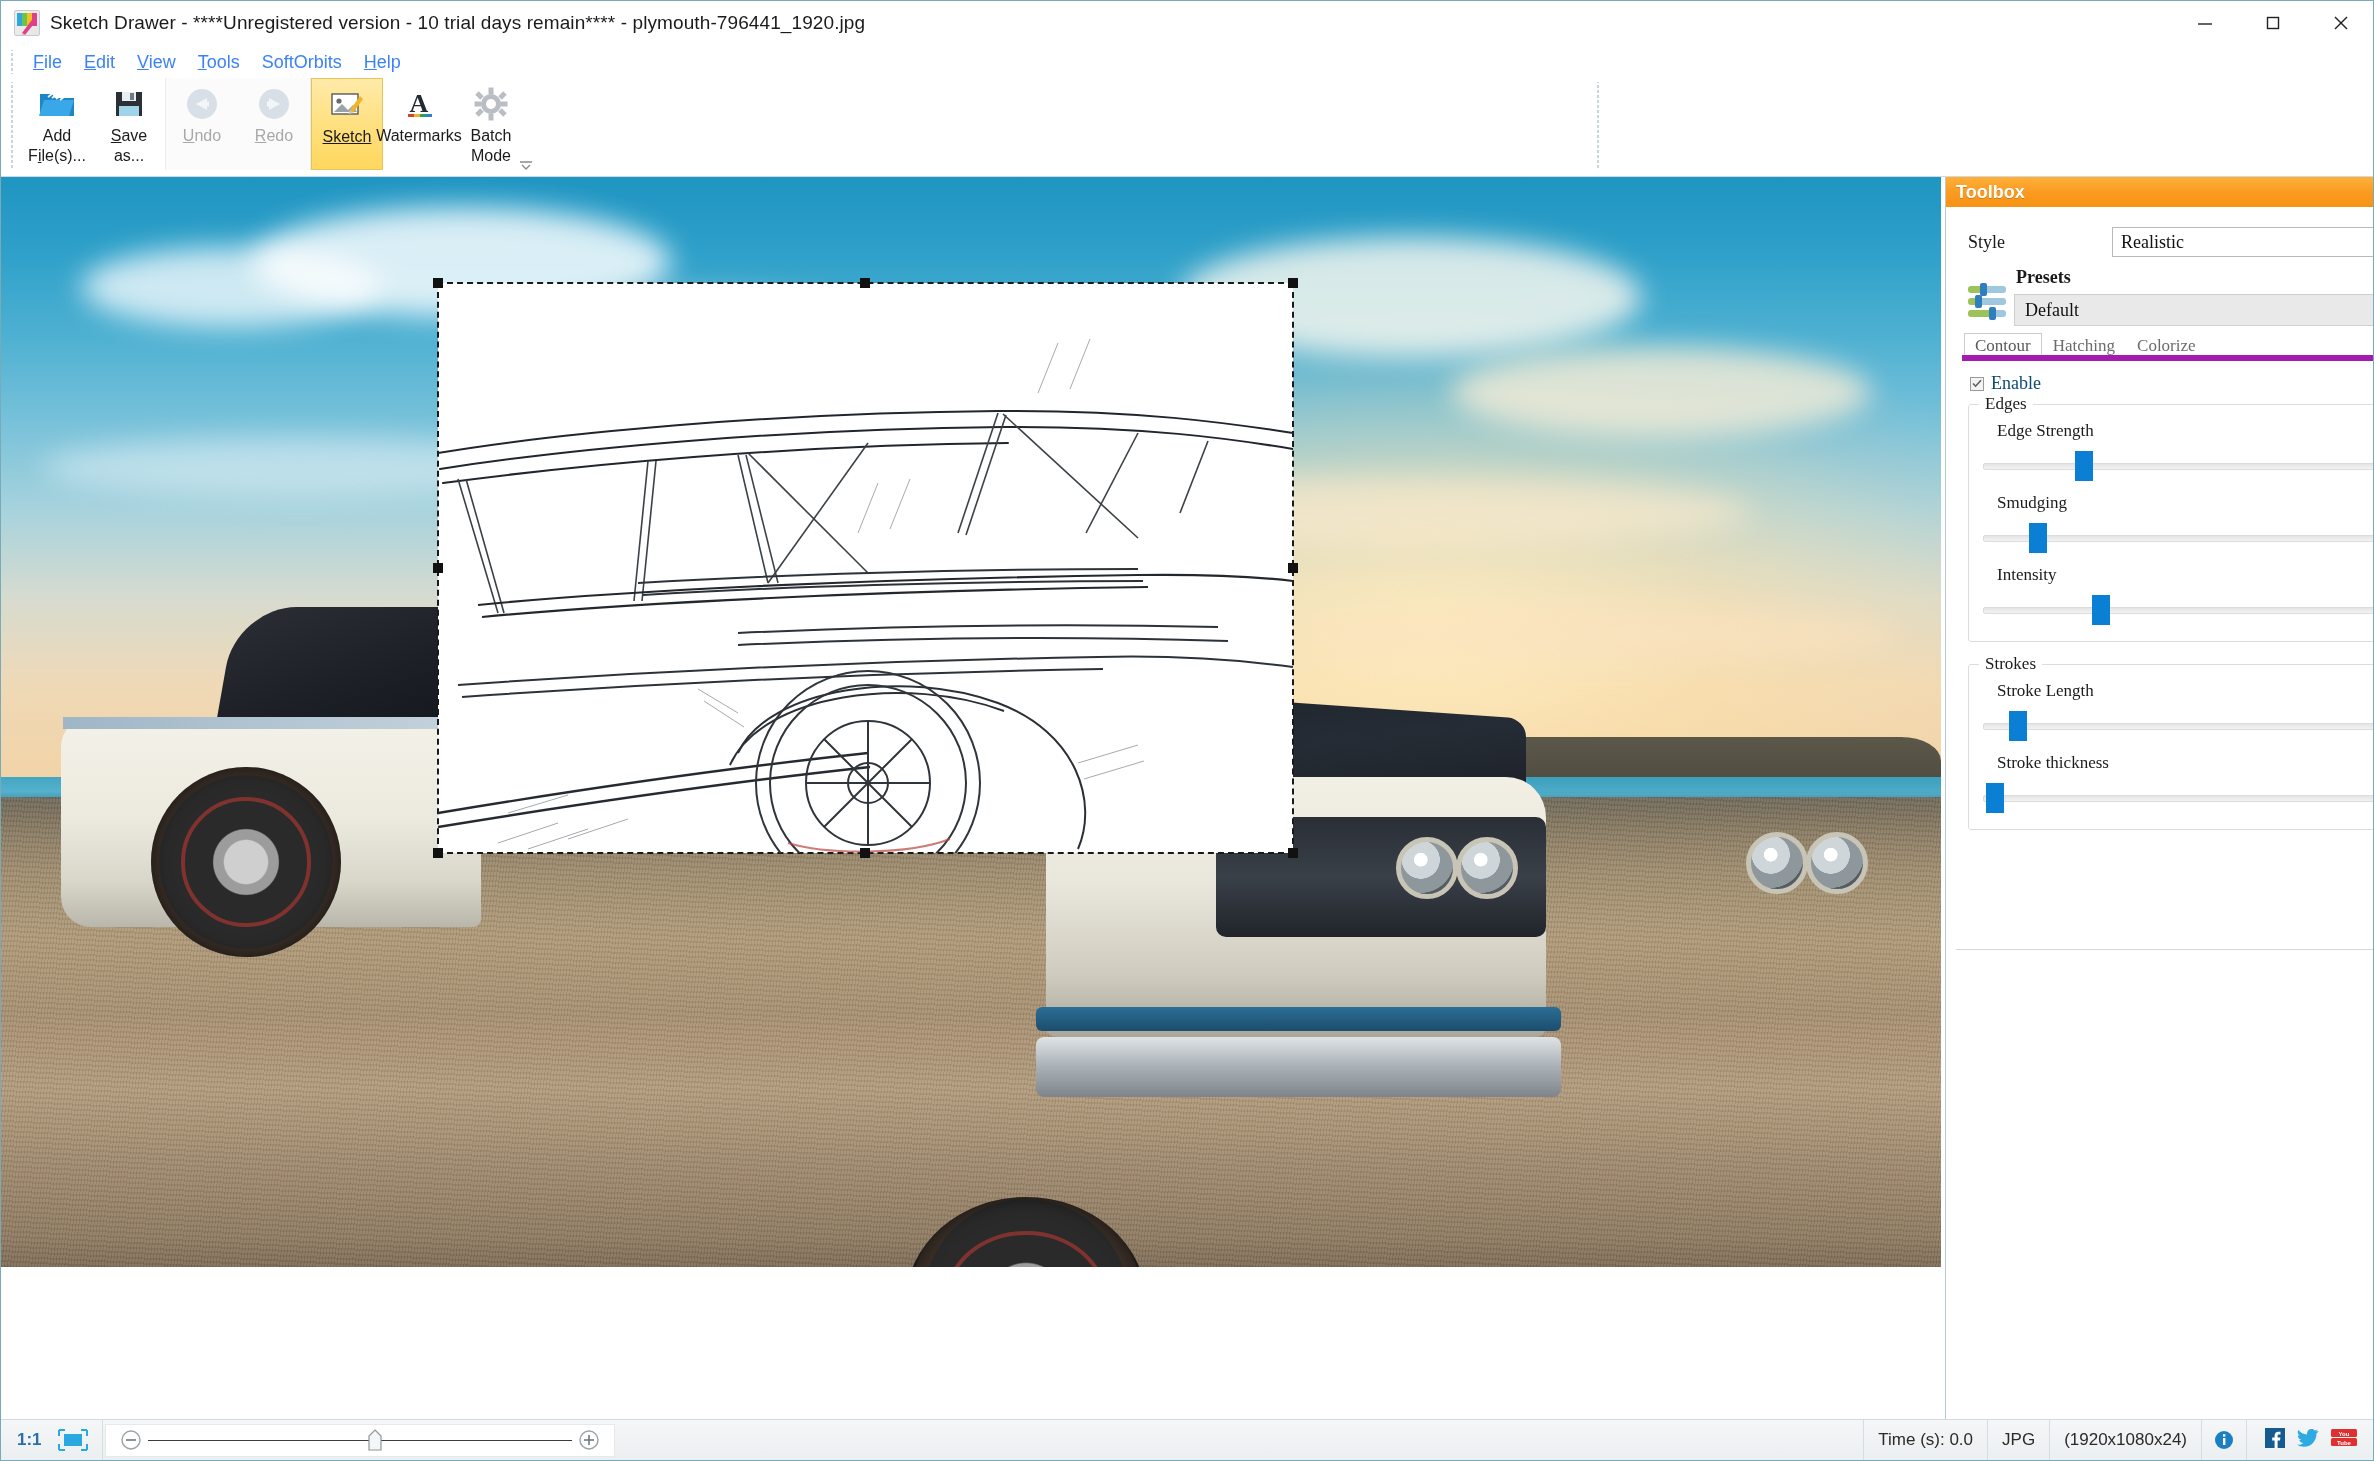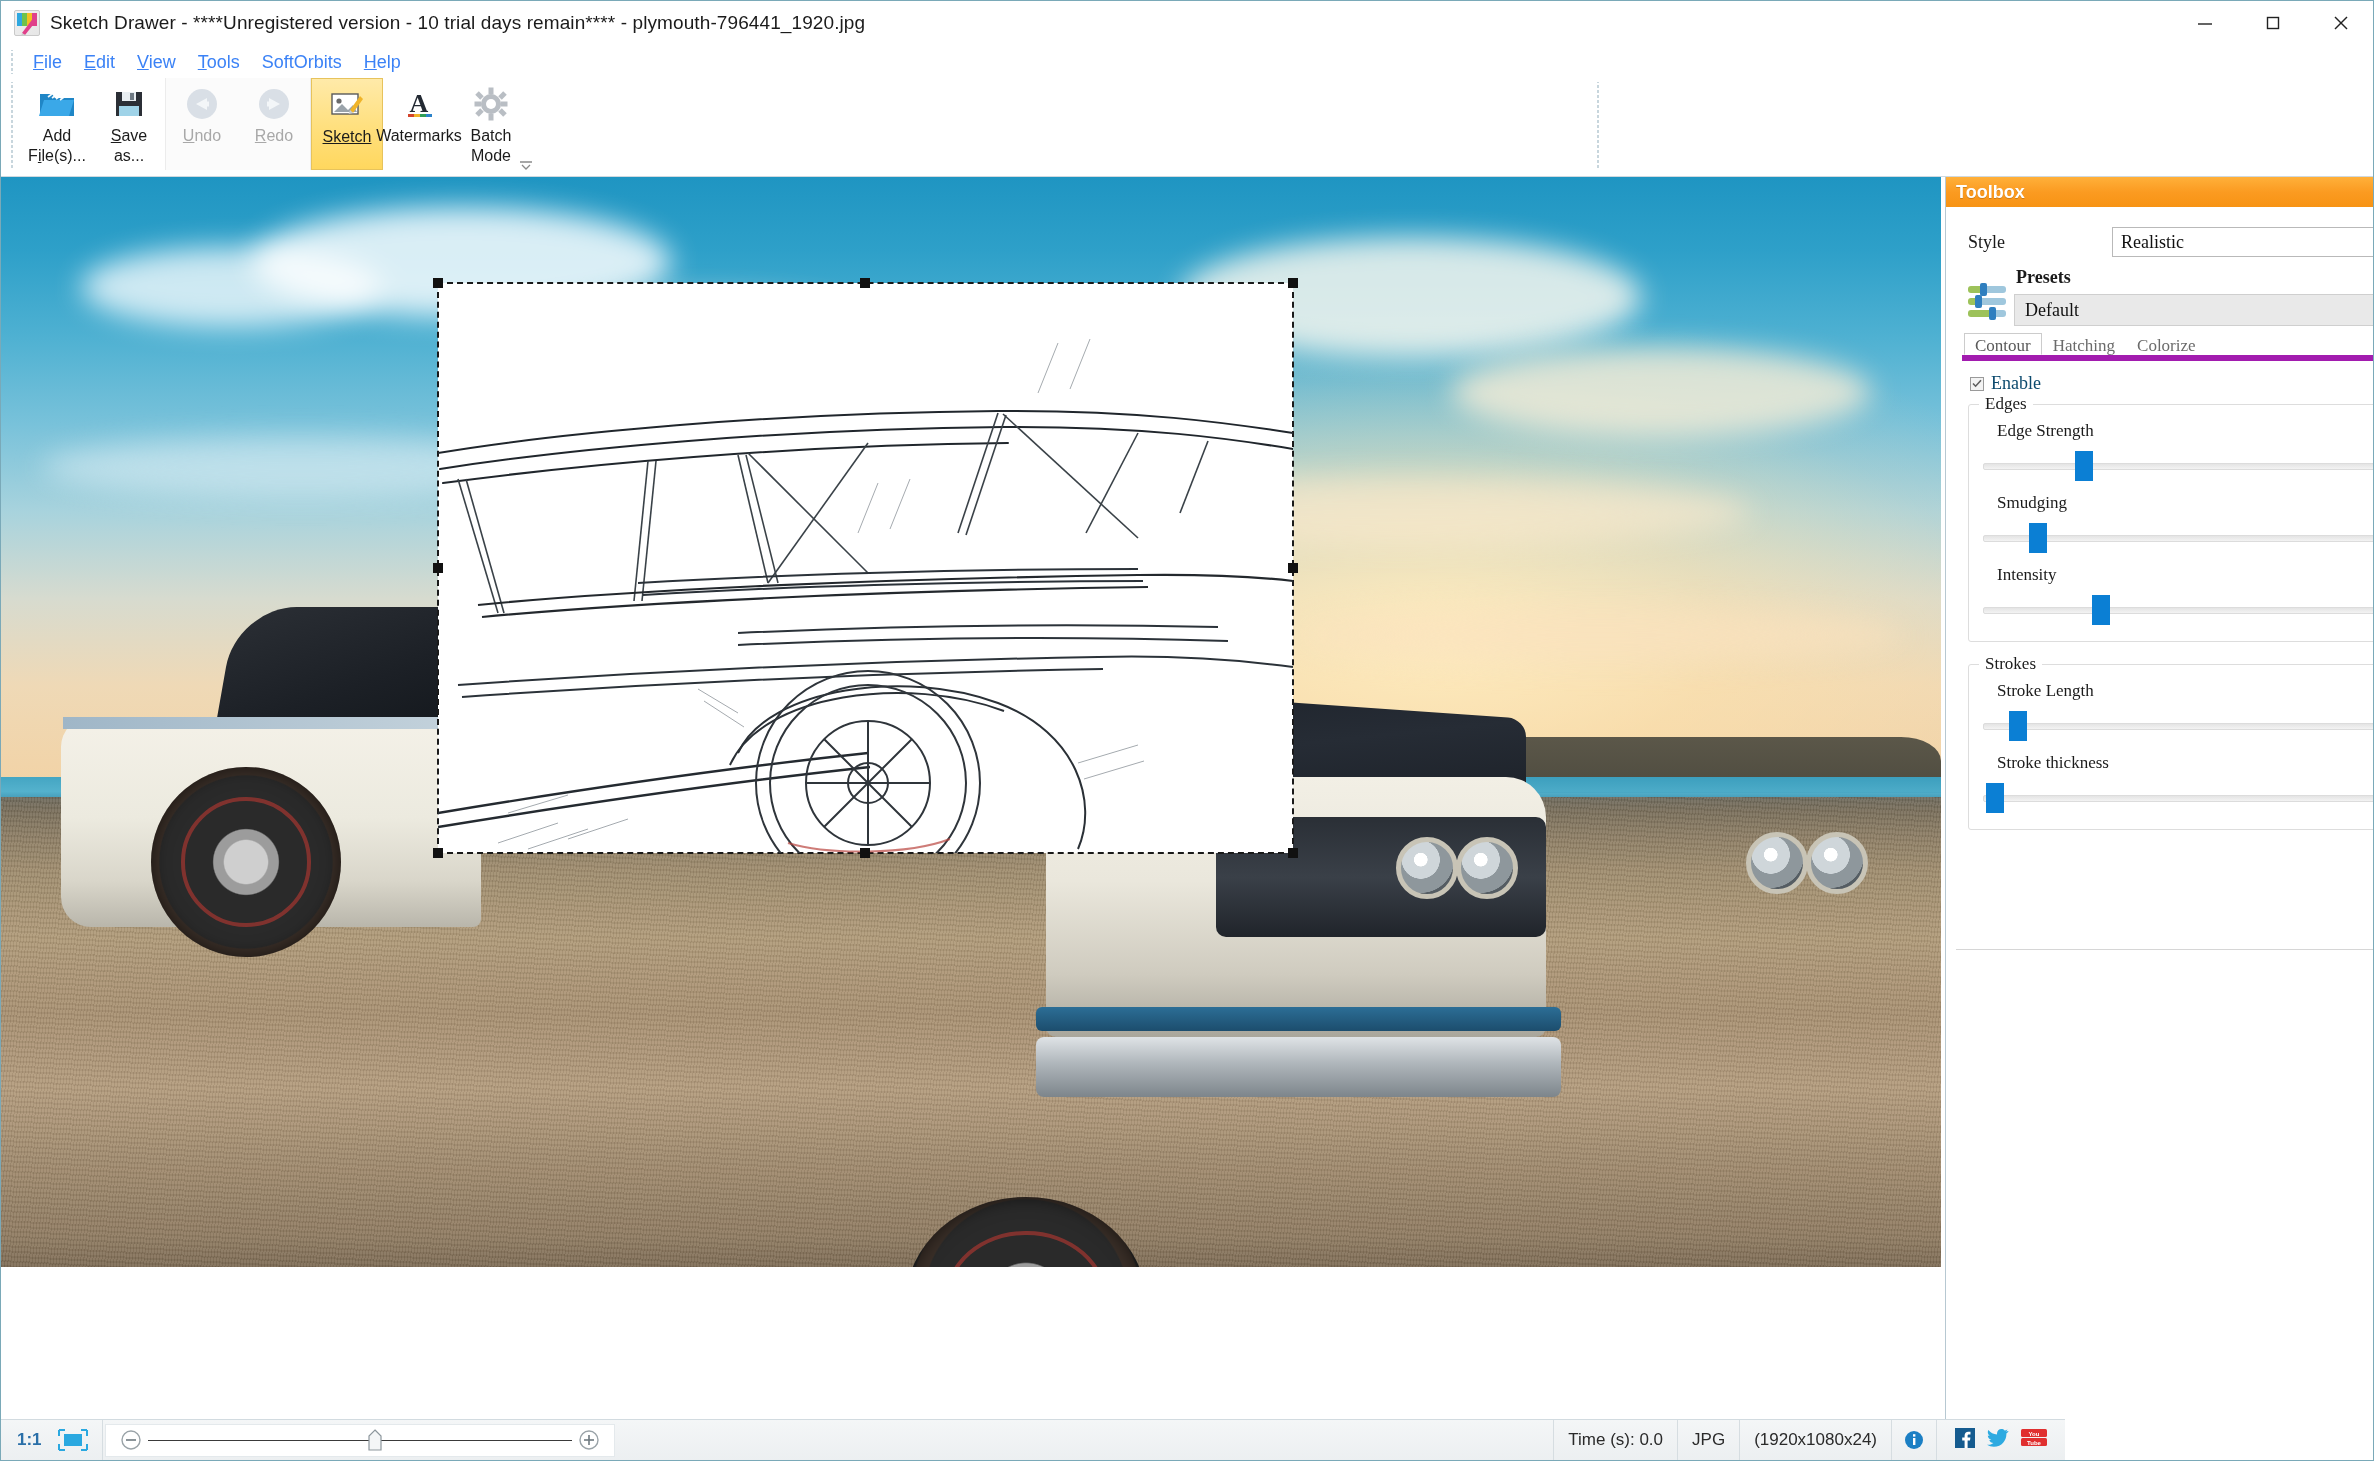--- a/index.html
+++ b/index.html
@@ -309,21 +309,21 @@
   #run-btn {
     width: 222px; height: 52px; border:1px solid #c8a93c; border-radius:4px;
     background: linear-gradient(180deg,#fdf0b1 0%, #f8e289 45%, #f5d96c 100%);
     display:flex; align-items:center; position:relative;
   }
   #run-btn .run-ico { position:absolute; left:14px; top:12px; }
   #run-btn .run-lbl { width:100%; text-align:center; font-size:20px; font-weight:bold; color:#1b1b1b; }
 
   
   #statusbar {
-    position:absolute; left:0; bottom:0; width:2064px; height:41px;
+    position:absolute; left:0; bottom:0; width:2374px; height:41px;
     background: linear-gradient(180deg,#f4f6f7 0%, #eceff1 100%);
     border-top:1px solid #d2dbe0;
     display:flex; align-items:center;
   }
   .sb-cell {
     height: 41px; display:flex; align-items:center; padding: 0 14px;
     font-size:17px; color:#2a2a2a; white-space:nowrap;
     border-right: 1px solid #d6dde1;
   }
   #sb-zoomratio { padding: 0 12px 0 16px; color:#2a6fa8; font-weight:bold; font-size:17px; }

